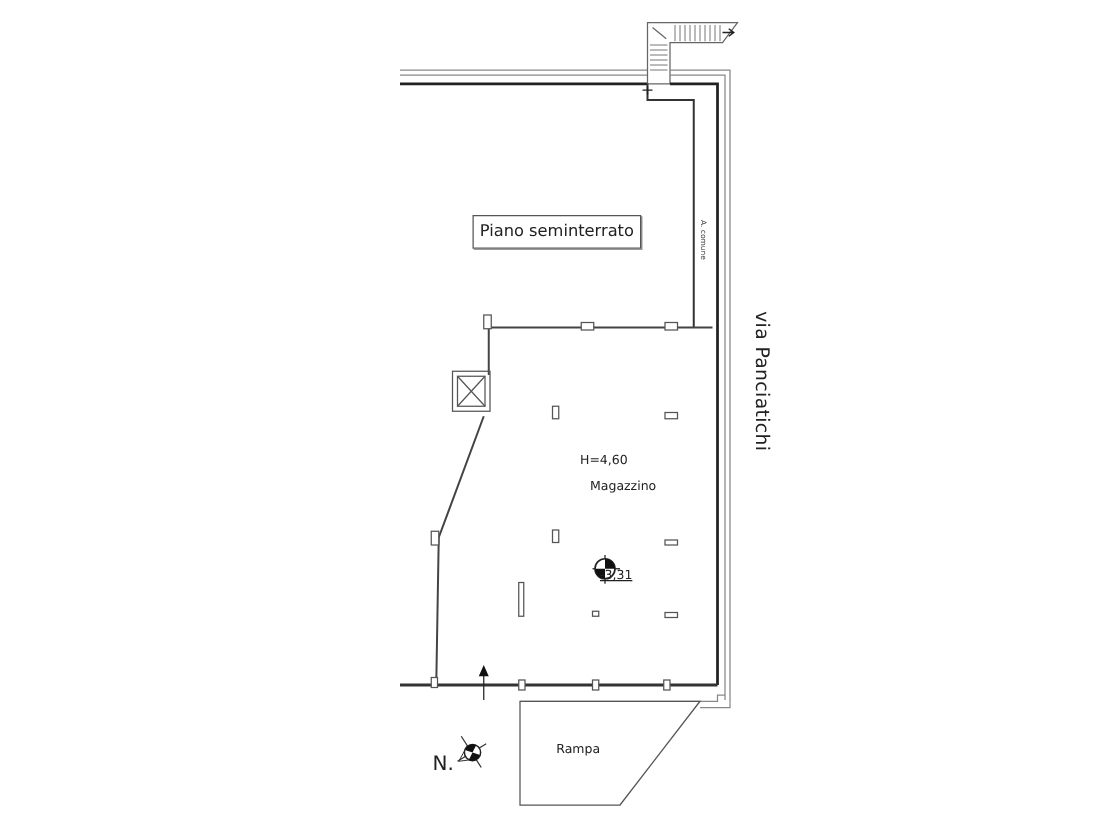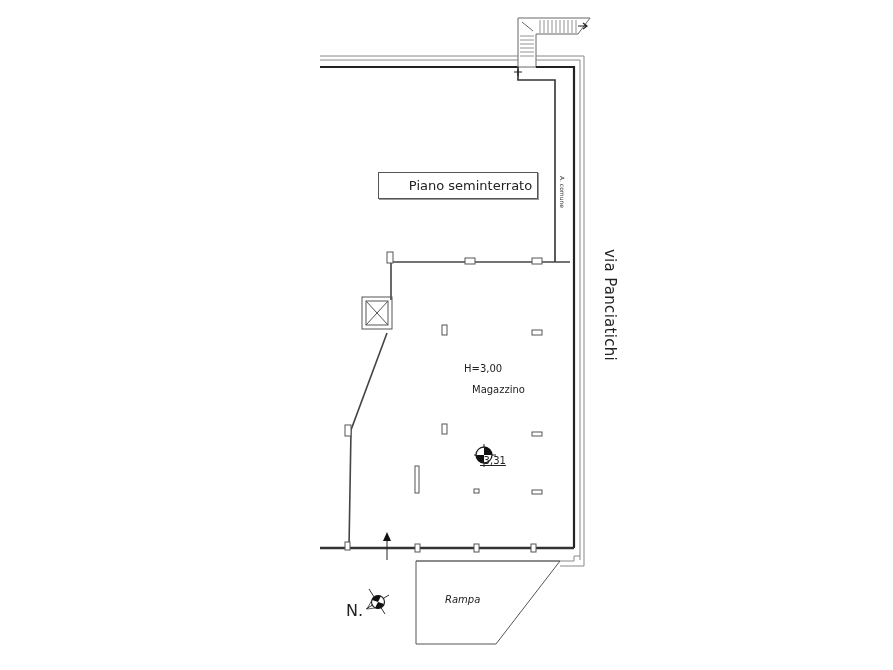--- a/index.html
+++ b/index.html
@@ -1,25 +1,25 @@
 <!DOCTYPE html>
 <html><head>
   <meta charset="utf-8">
   <style>
     html, body { margin: 0; padding: 0; background: #ffffff; }
     body { width: 893px; height: 670px; position: relative; overflow: hidden; font-family: "DejaVu Sans", sans-serif; }
     #plan { position: absolute; left: 0; top: 0; width: 893px; height: 670px; }
     .lbl { position: absolute; color: #222; white-space: nowrap; }
-    .title-box { position: absolute; left: 378px; top: 172px; width: 133px; height: 25px; border: 1px solid #555; box-shadow: 1px 1px 0 #999; display: flex; align-items: center; justify-content: center; font-size: 13px; color: #222; padding-left: 25px; }
+    .title-box { position: absolute; left: 378px; top: 172px; width: 133px; height: 25px; border: 1px solid #555; box-shadow: 1px 1px 0 #999; display: flex; align-items: center; justify-content: center; font-size: 13px; color: #222; }
     .road { position: absolute; left: 610px; top: 305px; transform: translate(-50%, -50%) rotate(90deg); font-size: 15px; color: #222; letter-spacing: 0.3px; }
     .corridor { position: absolute; left: 562px; top: 192px; transform: translate(-50%, -50%) rotate(90deg); font-size: 6px; color: #333; }
     .height { left: 464px; top: 363px; font-size: 10px; }
     .room { left: 472px; top: 384px; font-size: 10px; }
     .level { left: 480px; top: 455px; font-size: 10px; text-decoration: underline; }
-    .rampa { left: 445px; top: 594px; font-size: 10px; font-style: italic; }
+    .rampa { left: 445px; top: 594px; font-size: 10px; }
     .north { left: 346px; top: 601px; font-size: 16px; }
   </style>
 </head>
 <body>
 
 <svg id="plan" viewBox="0 0 893 670" xmlns="http://www.w3.org/2000/svg">
 
   <g fill="none">
     <line x1="320" y1="56" x2="518" y2="56" stroke="#888" stroke-width="1"></line>
     <line x1="320" y1="60" x2="518" y2="60" stroke="#888" stroke-width="1"></line>
@@ -128,17 +128,17 @@
   </g>
 </svg>
 
 <div class="title-box">
   <span>Piano seminterrato</span>
 </div>
 
 <div class="road">via Panciatichi</div>
 <div class="corridor">A. comune</div>
 
-<div class="lbl height">H=3,00</div>
+<div class="lbl height">H=4,60</div>
 <div class="lbl room">Magazzino</div>
 <div class="lbl level">-3,31</div>
 <div class="lbl rampa">Rampa</div>
 <div class="lbl north">N.</div>
 
 </body></html>

